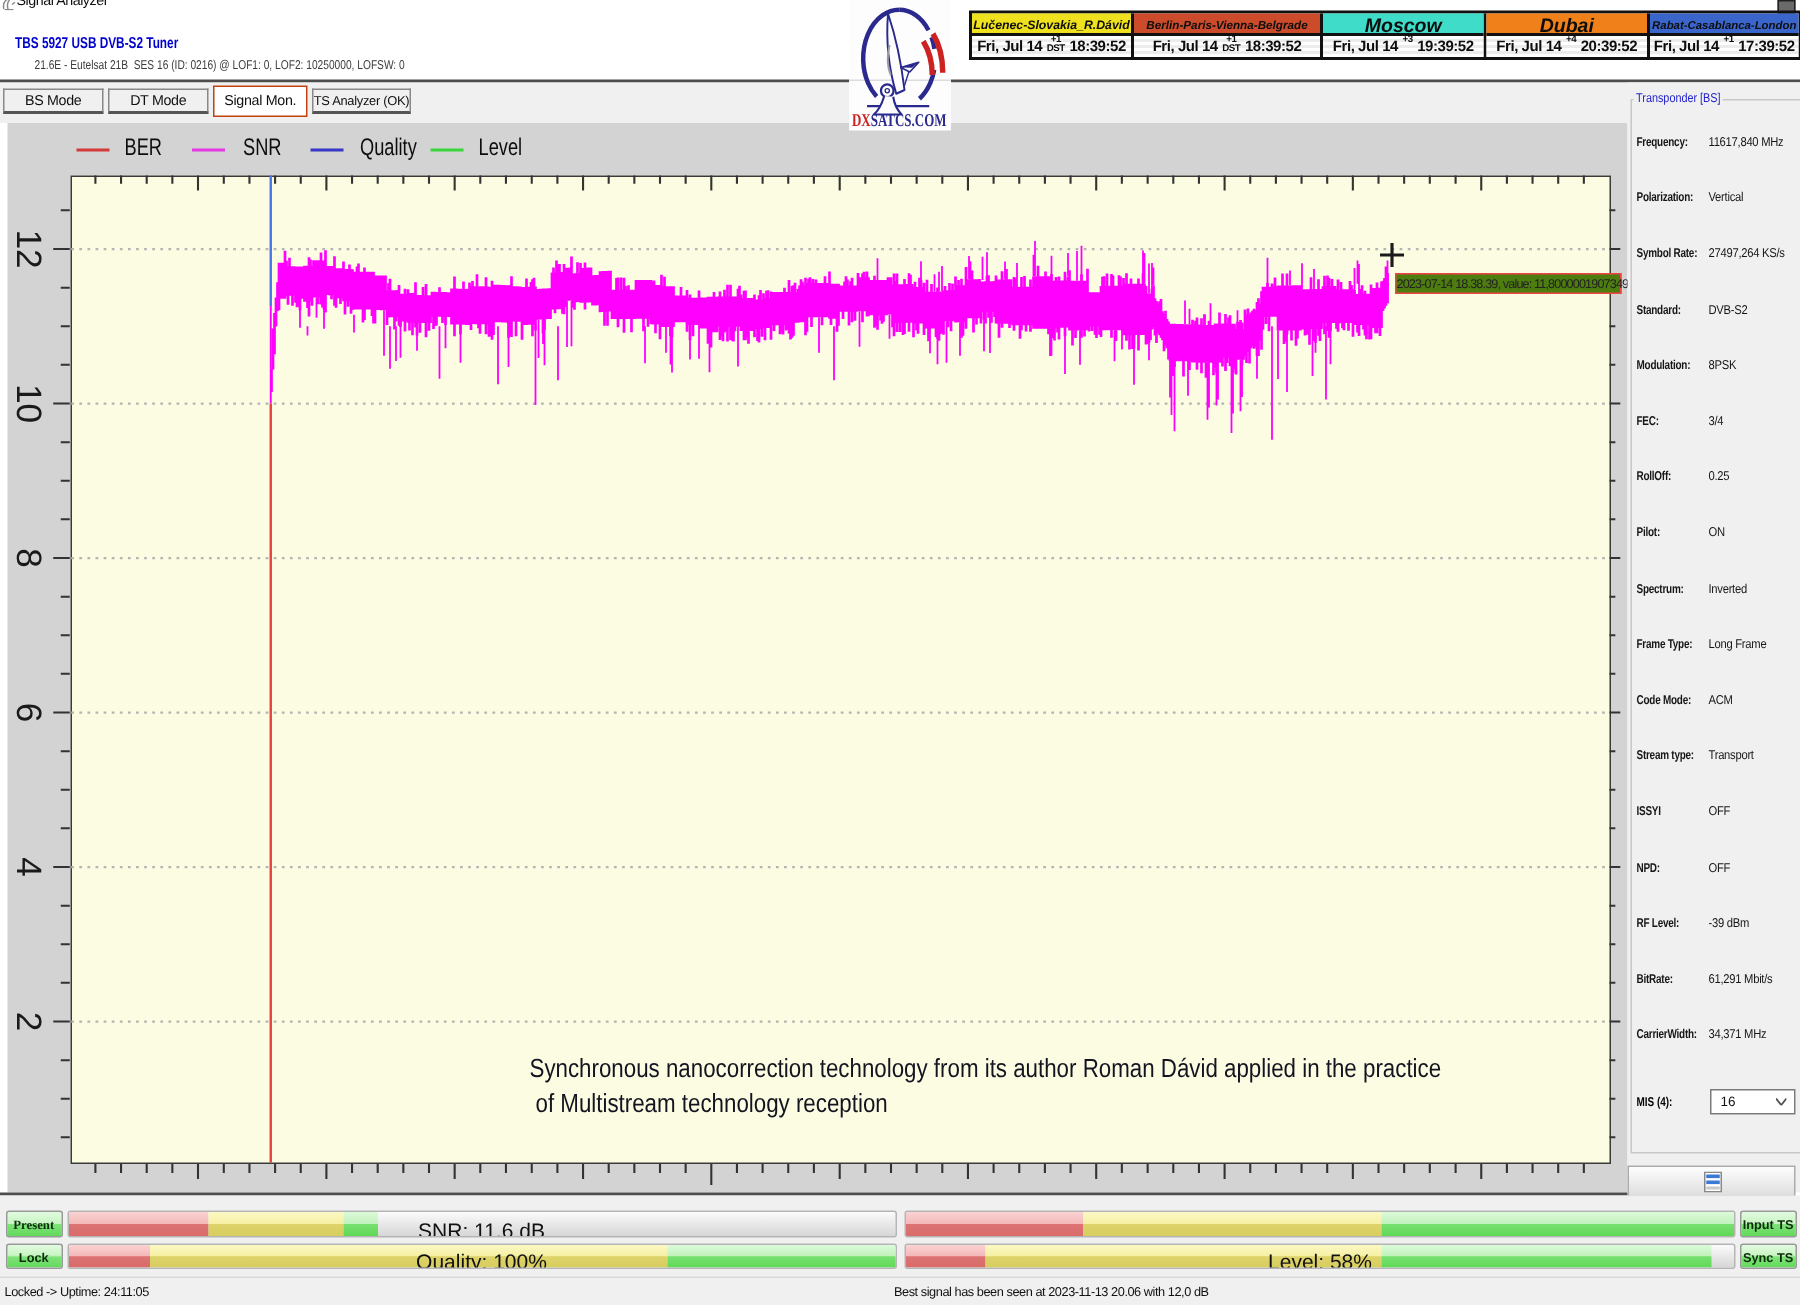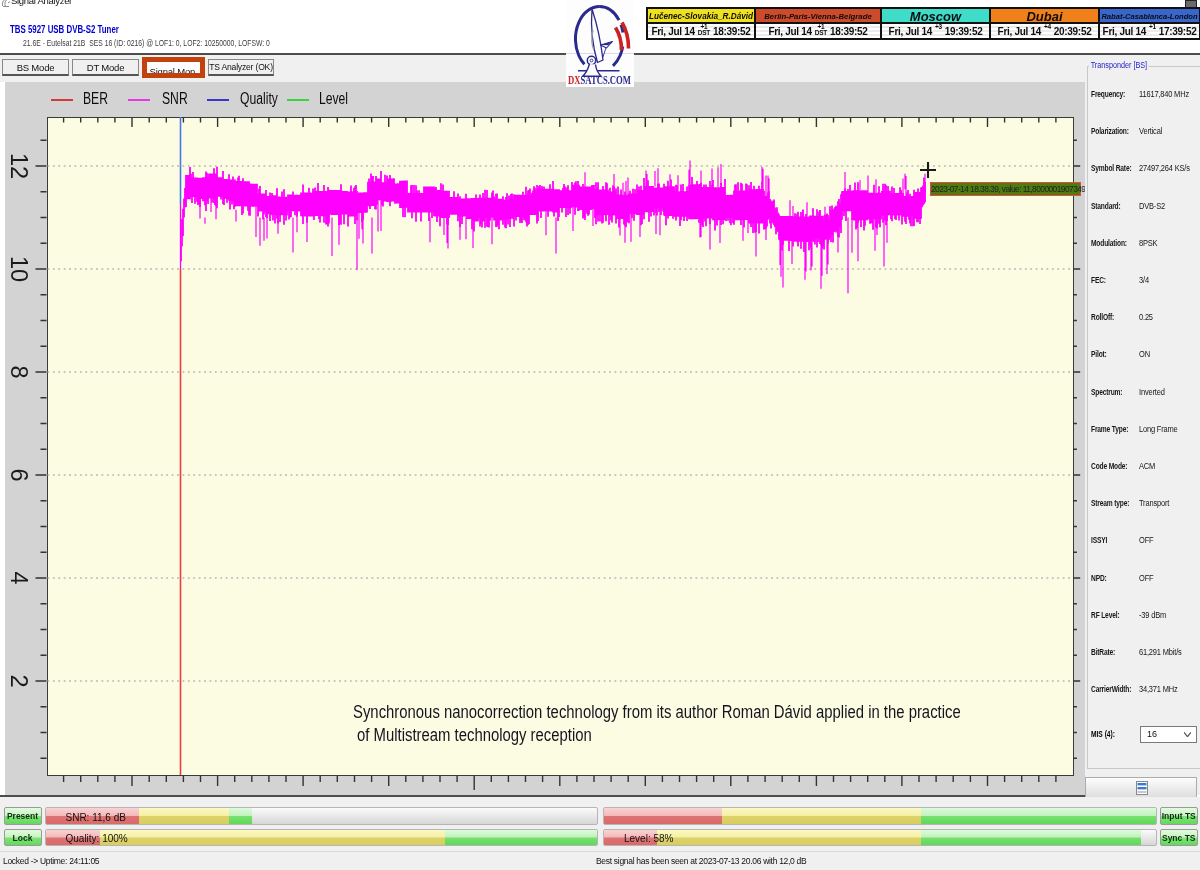--- a/index.html
+++ b/index.html
@@ -21,21 +21,21 @@
 .clkhead { height:15.5px; font-size:10px; font-weight:bold; font-style:italic; text-align:center; line-height:15.5px; border-bottom:2px solid #111; white-space:nowrap; color:#0d0d0d; }
 .clkdate { height:14px; background:repeating-linear-gradient(#ffffff 0 2px, #ececec 2px 4px); display:flex; align-items:center; justify-content:center; font-size:10px; letter-spacing:-0.3px; font-weight:bold; color:#0d0d0d; white-space:nowrap; }
 .tz { display:inline-block; font-size:6.5px; font-weight:bold; line-height:6px; text-align:center; margin:0 3px; transform:translateY(-1px); }
 
 
 #logobox { left:566px; top:0px; width:68px; height:87px; background:#fdfdfd; z-index:6; }
 
 
 #tabstrip { left:0; top:55px; width:1200px; height:27px; background:#f0f0f0; }
 .tab { position:absolute; top:4px; height:17px; background:#f0f0f0; border:1px solid #888; border-bottom:2px solid #555; font-size:9.5px; letter-spacing:-0.2px; white-space:nowrap; overflow:hidden; color:#111; text-align:center; line-height:15px; }
-.tab.active { top:2px; height:21px; background:#fff; border:5px solid #c2410c; line-height:19px; }
+.tab.active { top:2px; height:21px; background:#fff; border:1px solid #c2410c; line-height:19px; }
 
 
 #chartbox { left:5px; top:82px; width:1080px; height:713px; background:#d3d3d3; }
 #darkline { left:0px; top:795px; width:1085px; height:2px; background:#4d4d4d; }
 .legtxt { font-size:16px; color:#0d0d0d; top:8px; transform:scaleX(0.76); transform-origin:0 50%; }
 .legline { top:16.5px; height:2.5px; width:22px; }
 #plot { position:absolute; left:41.5px; top:35px; width:1027.5px; height:659px; background:#fcfce2; border:1.5px solid #3a3a3a; }
 #overlay { position:absolute; left:0; top:0; }
 #charttext1 { left:348px; top:620px; font-size:17.5px; color:#141420; transform:scaleX(0.85); transform-origin:0 0; white-space:nowrap; }
 #charttext2 { left:352px; top:643px; font-size:17.5px; color:#141420; transform:scaleX(0.85); transform-origin:0 0; white-space:nowrap; }
@@ -55,21 +55,21 @@
 
 
 #bottombar { left:0; top:797px; width:1200px; height:54px; background:#f0f0f0; }
 .btn { position:absolute; height:17.5px; border:1px solid #9a9a9a; border-radius:2px; font-size:8.5px; font-weight:bold; white-space:nowrap; color:#0d2d0d; text-align:center; }
 .greenbtn { background:linear-gradient(#e2fbe0 0%,#c7f4c2 48%,#7fe379 52%,#63d95c 100%); }
 .bar { position:absolute; height:17.5px; background:linear-gradient(#fbfbfb,#d6d6d6); border:1px solid #b5b5b5; border-radius:2px; overflow:hidden; }
 .seg { position:absolute; top:0; height:100%; }
 .seg.red { background:linear-gradient(#fad2d2 0%,#f4b9b9 48%,#dd7373 52%,#d96a6a 100%); }
 .seg.yel { background:linear-gradient(#fbf8c4 0%,#f6f0a4 48%,#ddd36a 52%,#d8cd5e 100%); }
 .seg.grn { background:linear-gradient(#dcfada 0%,#c2f2bd 48%,#77e070 52%,#5fd957 100%); }
-.bartxt { position:absolute; width:100%; font-size:10px; color:#111; top:3.5px;padding-left:20px; }
+.bartxt { position:absolute; width:100%; text-align:center; font-size:14px; color:#111; top:3.5px; }
 
 
 #statusbar { left:0; top:851px; width:1200px; height:19px; background:#f0f0f0; border-top:1px solid #d9d9d9; }
 #statusbar div { position:absolute; top:4px; font-size:8.5px; letter-spacing:-0.3px; color:#111; }
 </style></head>
 <body>
 <div id="page">
   <div class="abs" id="titleicon">
       <svg width="10" height="8" viewBox="0 0 10 8">
         <path d="M1.5 7 C1 4 2 1.5 4 0.5 M4.5 7.5 C3.5 5 4 2 5.5 1 M7 4 L9 2.5 M2 7.5 L8 7.5" stroke="#8a8a8a" stroke-width="1" fill="none"></path>
@@ -214,21 +214,21 @@
         <svg width="12" height="14" viewBox="0 0 12 14">
           <rect x="0.5" y="0.5" width="11" height="13" fill="#fff" stroke="#888"></rect>
           <rect x="1.5" y="2" width="9" height="2.4" fill="#3a7ad6"></rect>
           <rect x="1.5" y="6" width="9" height="2.4" fill="#3a7ad6"></rect>
           <rect x="1.5" y="10" width="9" height="2" fill="#c8c8c8"></rect>
         </svg>
       </div>
   </div>
 
   <div class="abs" id="bottombar">
-    <div class="btn greenbtn" style="left:3.5px; top:10px; width:38px; line-height:16px;">Present</div>
+    <div class="btn greenbtn" style="left:3.5px; top:10px; width:38px; line-height:16px;font-family:Liberation Serif, serif;">Present</div>
     <div class="btn greenbtn" style="left:3.5px; top:31.5px; width:38px; line-height:16px;">Lock</div>
     <div class="bar" style="left:44.5px; top:10px; width:553px;">
       <div class="seg red" style="left:0; width:93px;"></div>
       <div class="seg yel" style="left:93px; width:90px;"></div>
       <div class="seg grn" style="left:183px; width:23px;"></div>
       <div class="bartxt">SNR: 11,6 dB</div>
     </div>
     <div class="bar" style="left:44.5px; top:31.5px; width:553px;">
       <div class="seg red" style="left:0; width:54px;"></div>
       <div class="seg yel" style="left:54px; width:345px;"></div>
@@ -245,14 +245,14 @@
       <div class="seg yel" style="left:53px; width:264px;"></div>
       <div class="seg grn" style="left:317px; width:220px;"></div>
       <div class="bartxt">Level: 58%</div>
     </div>
     <div class="btn greenbtn" style="left:1160px; top:10px; width:37.5px; line-height:16px;">Input TS</div>
     <div class="btn greenbtn" style="left:1160px; top:31.5px; width:37.5px; line-height:16px;">Sync TS</div>
   </div>
 
   <div class="abs" id="statusbar">
     <div style="left:3px;">Locked -&gt; Uptime: 24:11:05</div>
-    <div style="left:596px;">Best signal has been seen at 2023-07-13 20.06 with 12,0 dB</div>
+    <div style="left:596px;">Best signal has been seen at 2023-11-13 20.06 with 12,0 dB</div>
   </div>
 </div>
 </body></html>

